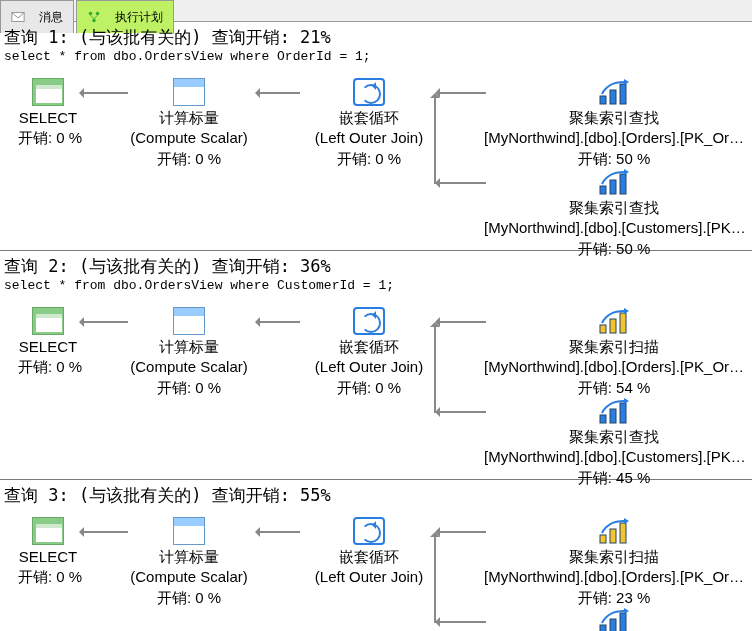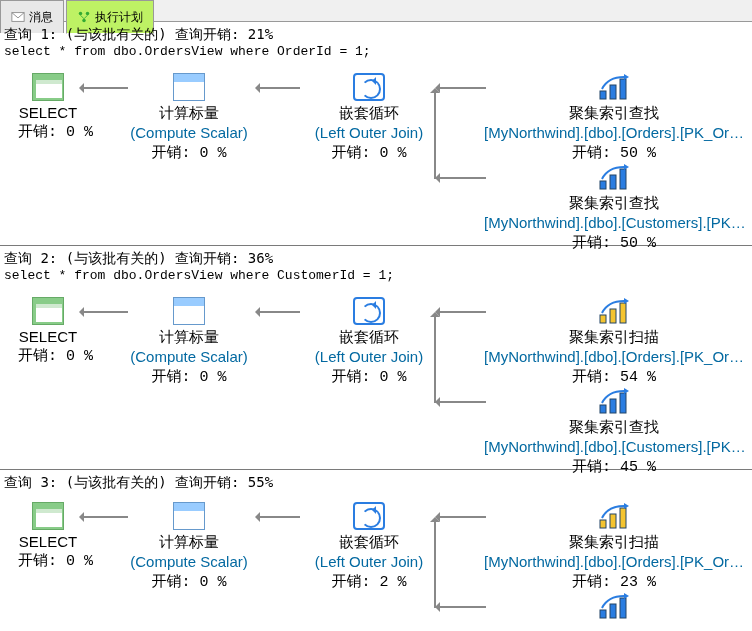--- a/index.html
+++ b/index.html
@@ -1,30 +1,30 @@
 <!DOCTYPE html>
 <html><head>
 <meta charset="utf-8">
 <style>
   * { margin:0; padding:0; box-sizing:border-box; }
   body { font-family:"Microsoft YaHei",SimSun,Arial,sans-serif; font-size:12px; background:#fff; color:#000; width:752px; }
   .tabs { display:flex; border-bottom:1px solid #999; background:#f0f0f0; height:22px; user-select:none; }
-  .tab { display:flex; align-items:center; gap:4px; padding:16px 10px; border:1px solid #999; border-bottom:none; background:#e8e8e8; margin-right:2px; font-size:12px; cursor:pointer; }
+  .tab { display:flex; align-items:center; gap:14px; padding:16px 10px; border:1px solid #999; border-bottom:none; background:#e8e8e8; margin-right:2px; font-size:12px; cursor:pointer; }
   .tab.active { background:#bef264; border-bottom:1px solid #fff; margin-bottom:-1px; }
   .tab .ic { width:14px; height:14px; display:inline-block; }
   .plan-area { background:#fff; }
   .query-block { border-bottom:1px solid #7a7a7a; padding:2px 4px 6px 4px; }
-  .query-header { font-family:SimSun,monospace; font-size:14px; margin:2px 0 0 0; }
+  .query-header { font-family:SimSun,monospace; font-size:17px; margin:2px 0 0 0; }
   .sql { font-family:Consolas,"Courier New",monospace; font-size:13px; color:#000; margin:0 0 4px 0; }
   .diagram { position:relative; height:176px; }
   .diagram.tall { height:176px; }
   .node { position:absolute; text-align:center; font-size:15px; font-family:SimSun,Arial; line-height:1.35; cursor:pointer; }
   .node .cap { white-space:nowrap; }
-  .node .sub { white-space:nowrap; color:#0369a1; }
-  .node .cost { white-space:nowrap; font-family:Liberation Mono, monospace; }
+  .node .sub { white-space:nowrap; color:#000000; }
+  .node .cost { white-space:nowrap; font-family:Liberation Sans, sans-serif; }
   
   .arrow { position:absolute; height:2px; background:#888; }
   .arrow::before { content:""; position:absolute; left:-6px; top:-4px; border:5px solid transparent; border-right-color:#888; }
   .vline { position:absolute; width:2px; background:#888; }
   .vline::before { content:""; position:absolute; top:-6px; left:-4px; border:5px solid transparent; border-bottom-color:#888; }
   
   .icon { width:32px; height:28px; margin:0 auto 2px auto; display:block; }
   .icon.select { background:linear-gradient(#cfe9cf,#cfe9cf) 3px 6px/26px 4px no-repeat,
                          linear-gradient(#fff,#fff) 3px 10px/26px 14px no-repeat,
                          linear-gradient(#8c8,#8c8); border:1px solid #6a6; }
@@ -207,21 +207,20 @@
         <span class="icon table"></span>
         <div class="cap">计算标量</div>
         <div class="sub">(Compute Scalar)</div>
         <div class="cost">开销: 0 %</div>
       </div>
 
       <div class="node" style="left:290px; top:10px; width:150px;">
         <span class="icon loop"></span>
         <div class="cap">嵌套循环</div>
         <div class="sub">(Left Outer Join)</div>
-        <div class="cost">开销: 2 %</div>
       </div>
 
       <div class="node" style="left:480px; top:10px; width:260px;">
         <span class="icon index">
             <svg viewBox="0 0 32 28">
     <rect x="2" y="18" width="6" height="8" fill="#f4c430" stroke="#246"></rect>
     <rect x="12" y="12" width="6" height="14" fill="#f4c430" stroke="#246"></rect>
     <rect x="22" y="6" width="6" height="20" fill="#f4c430" stroke="#246"></rect>
     <path d="M4 16 Q10 4 26 4" fill="none" stroke="#2a7de1" stroke-width="2"></path>
     <polygon points="26,1 31,4 26,7" fill="#2a7de1"></polygon>

